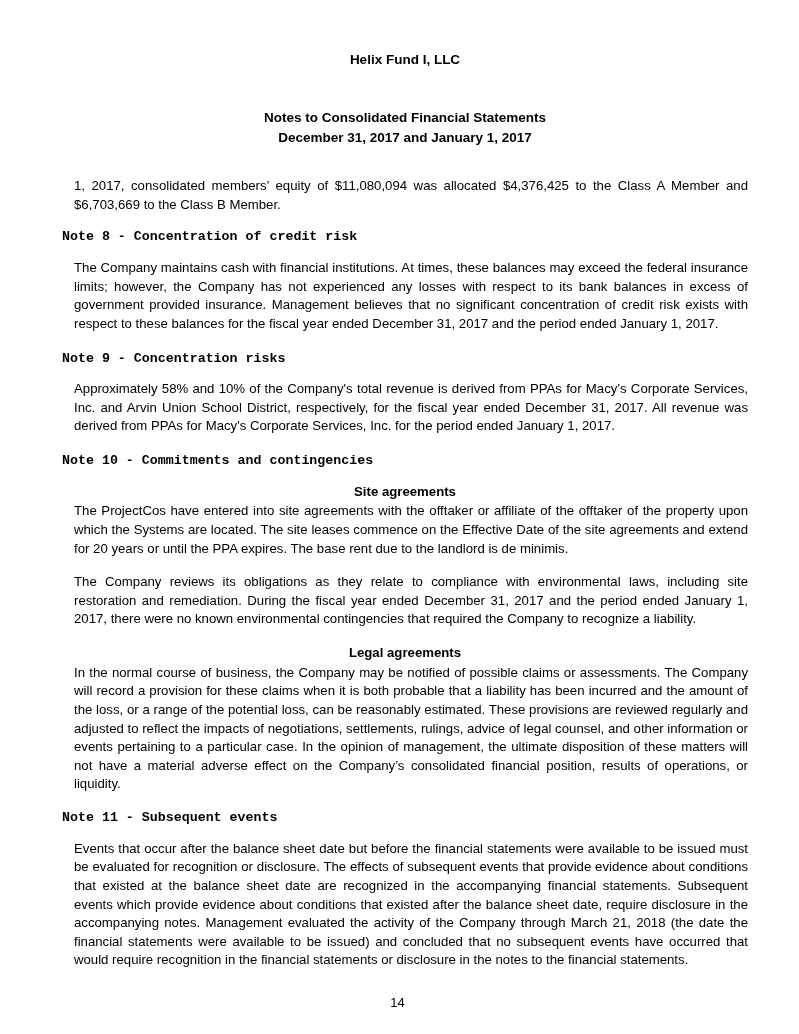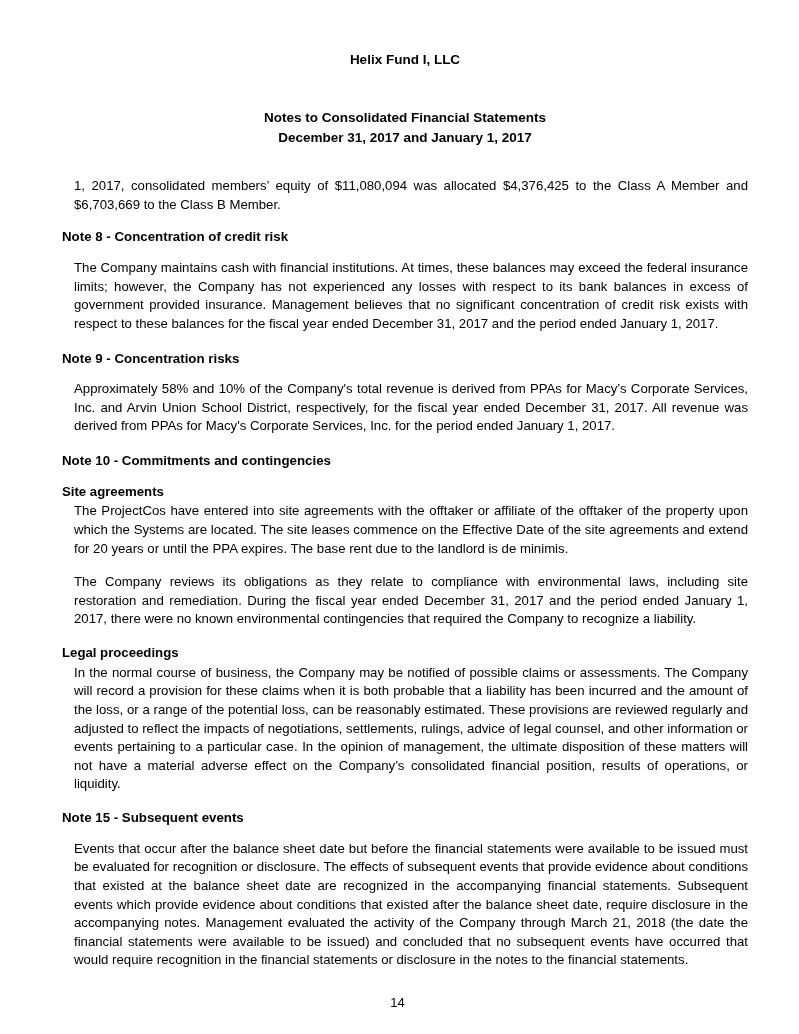--- a/index.html
+++ b/index.html
@@ -48,26 +48,27 @@
     margin-left: 28px;
   }
   .para {
     margin: 0 0 14px 12px;
   }
   .note-head {
     font-size: 13.3px;
     font-weight: bold;
     margin: 0 0 12px 0;
     text-align: left;
+    font-family: Liberation Mono, monospace;
   }
   .sub-head {
     font-size: 13.2px;
     font-weight: bold;
     margin: 0 0 1px 0;
-    text-align: left;
+    text-align: center;
   }
   .sub-block {
     margin: 0 0 15px 0;
   }
   .gap-top {
     margin-top: 16px;
   }
   .pagenum {
     position: absolute;
     bottom: 24px;
@@ -104,24 +105,24 @@
     <div class="sub-block indent2">
       <div class="sub-head">Site agreements</div>
       <p class="para">The ProjectCos have entered into site agreements with the offtaker or affiliate of the offtaker of the property upon which the Systems are located. The site leases commence on the Effective Date of the site agreements and extend for 20 years or until the PPA expires. The base rent due to the landlord is de minimis.</p>
     </div>
 
     <div class="sub-block indent2">
       <p class="para">The Company reviews its obligations as they relate to compliance with environmental laws, including site restoration and remediation.  During the fiscal year ended December 31, 2017 and the period ended January 1, 2017, there were no known environmental contingencies that required the Company to recognize a liability.</p>
     </div>
 
     <div class="sub-block indent2">
-      <div class="sub-head">Legal proceedings</div>
+      <div class="sub-head">Legal agreements</div>
       <p class="para">In the normal course of business, the Company may be notified of possible claims or assessments. The Company will record a provision for these claims when it is both probable that a liability has been incurred and the amount of the loss, or a range of the potential loss, can be reasonably estimated. These provisions are reviewed regularly and adjusted to reflect the impacts of negotiations, settlements, rulings, advice of legal counsel, and other information or events pertaining to a particular case.  In the opinion of management, the ultimate disposition of these matters will not have a material adverse effect on the Company’s consolidated financial position, results of operations, or liquidity.</p>
     </div>
 
-    <div class="note-head">Note 15 - Subsequent events</div>
+    <div class="note-head">Note 11 - Subsequent events</div>
     <p class="para indent">Events that occur after the balance sheet date but before the financial statements were available to be issued must be evaluated for recognition or disclosure. The effects of subsequent events that provide evidence about conditions that existed at the balance sheet date are recognized in the accompanying financial statements. Subsequent events which provide evidence about conditions that existed after the balance sheet date, require disclosure in the accompanying notes. Management evaluated the activity of the Company through March 21, 2018 (the date the financial statements were available to be issued) and concluded that no subsequent events have occurred that would require recognition in the financial statements or disclosure in the notes to the financial statements.</p>
 
   </div>
 
   <div class="pagenum">14</div>
 
 </div>
 
 </body></html>

